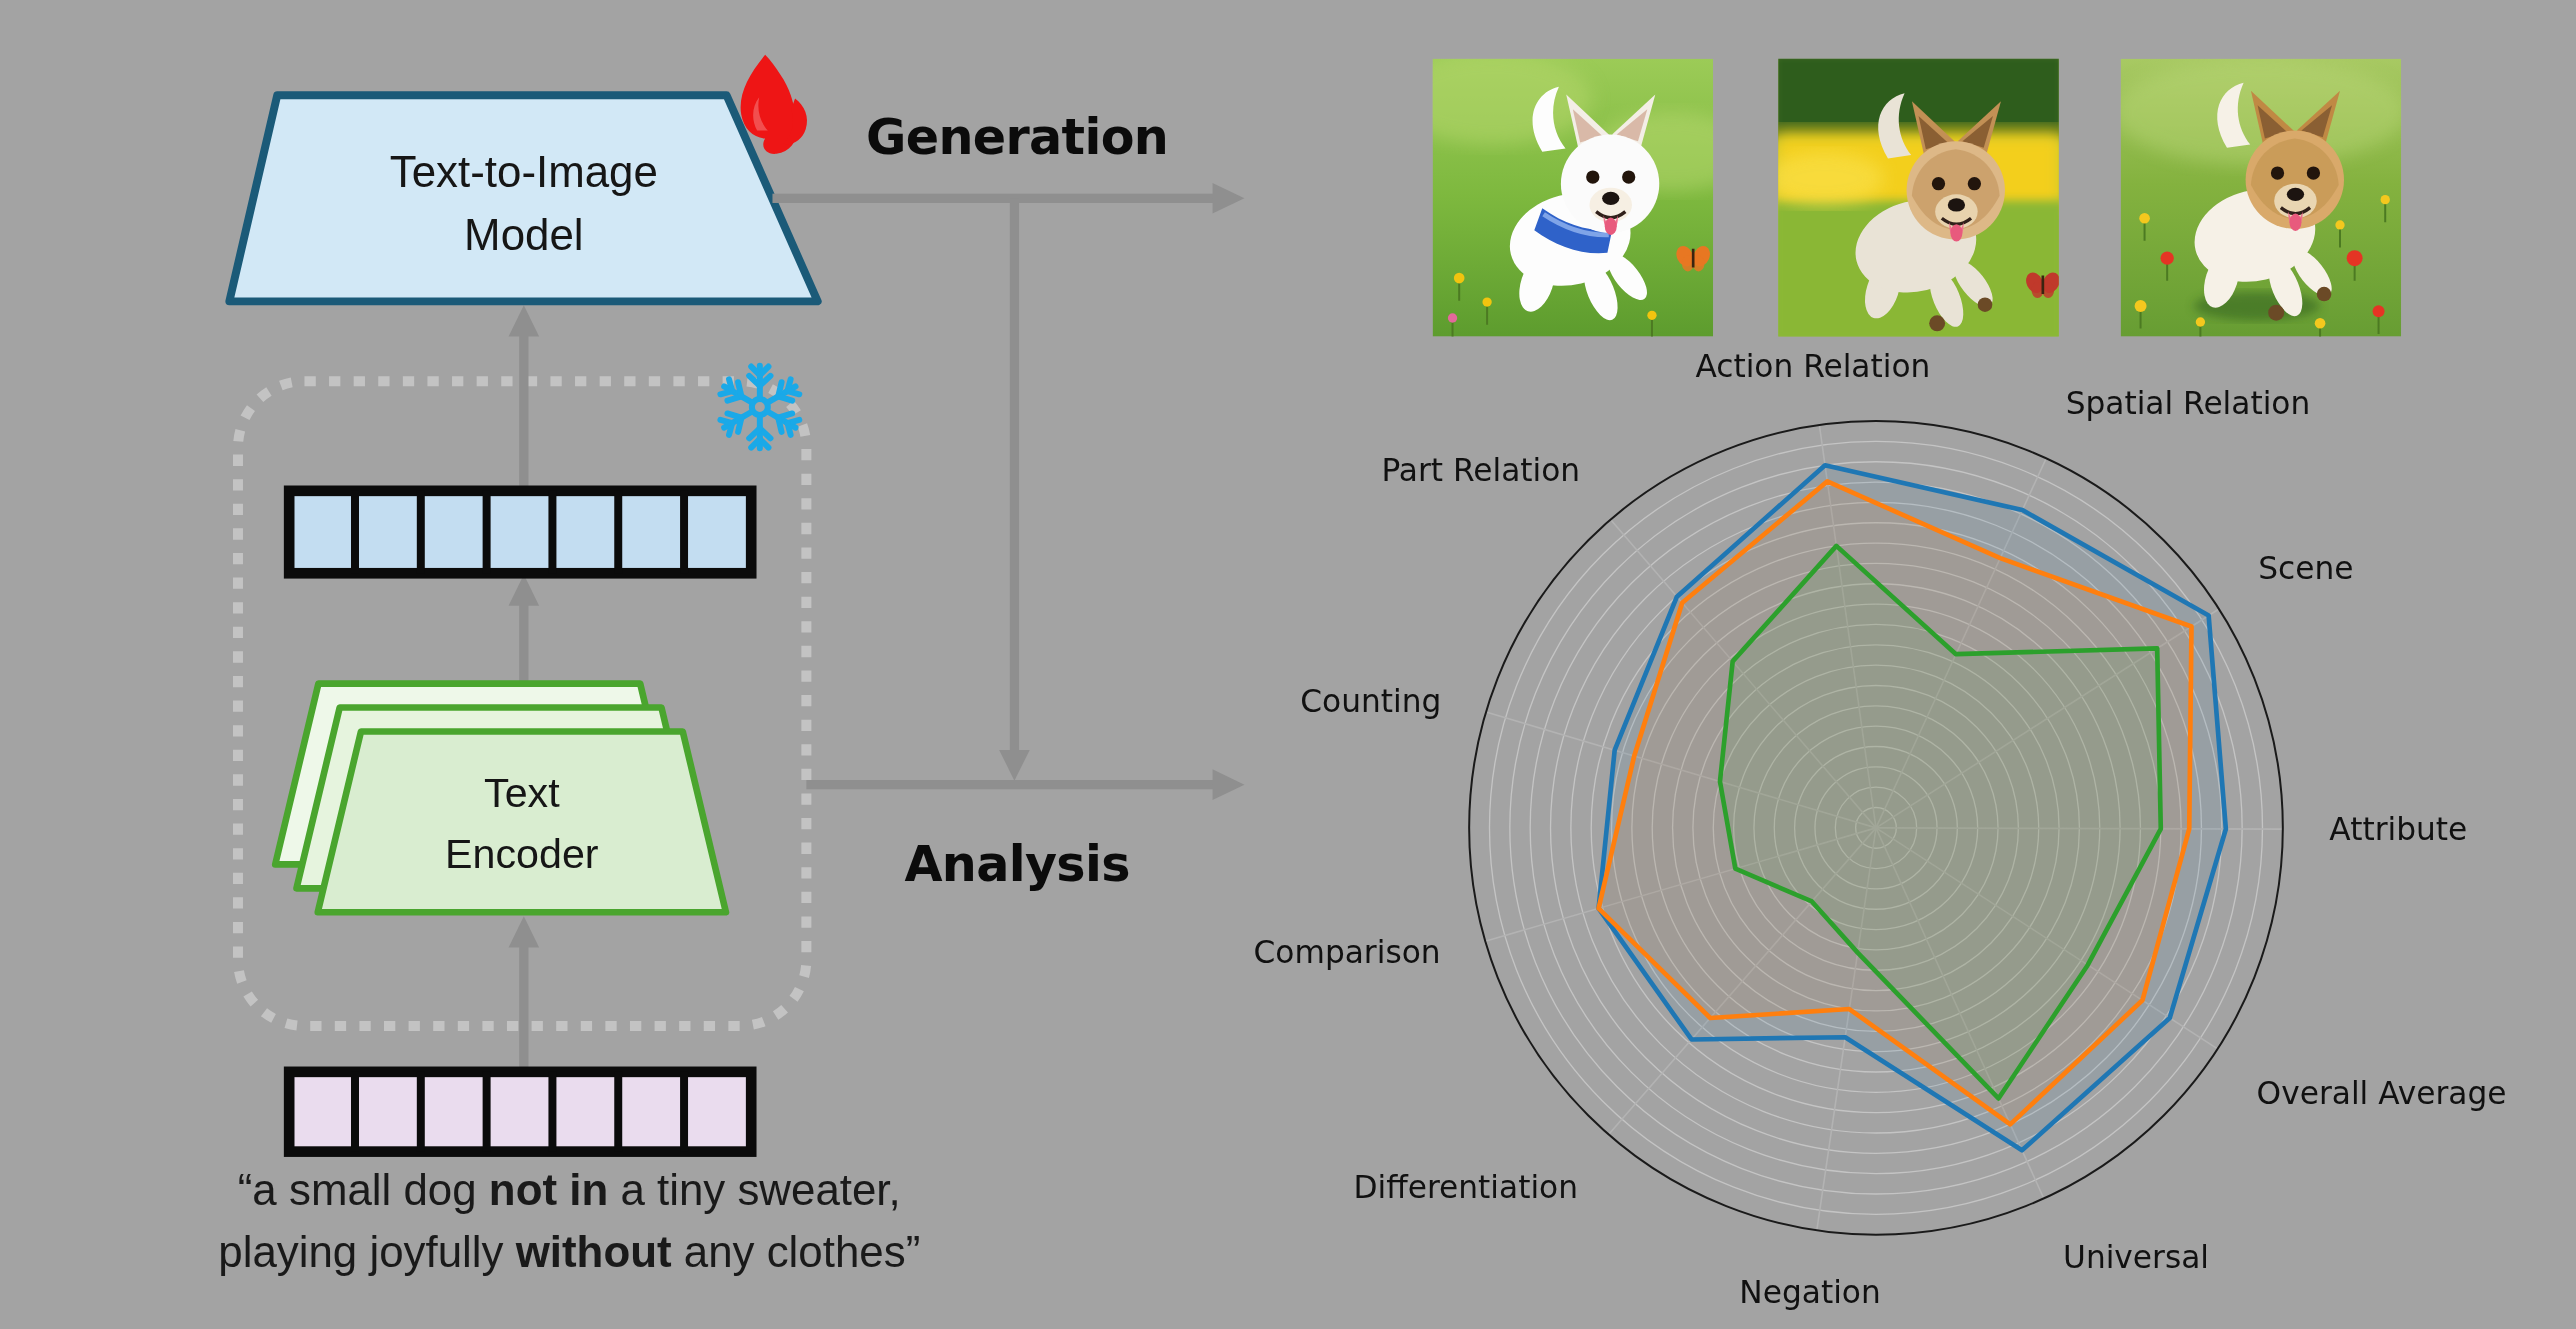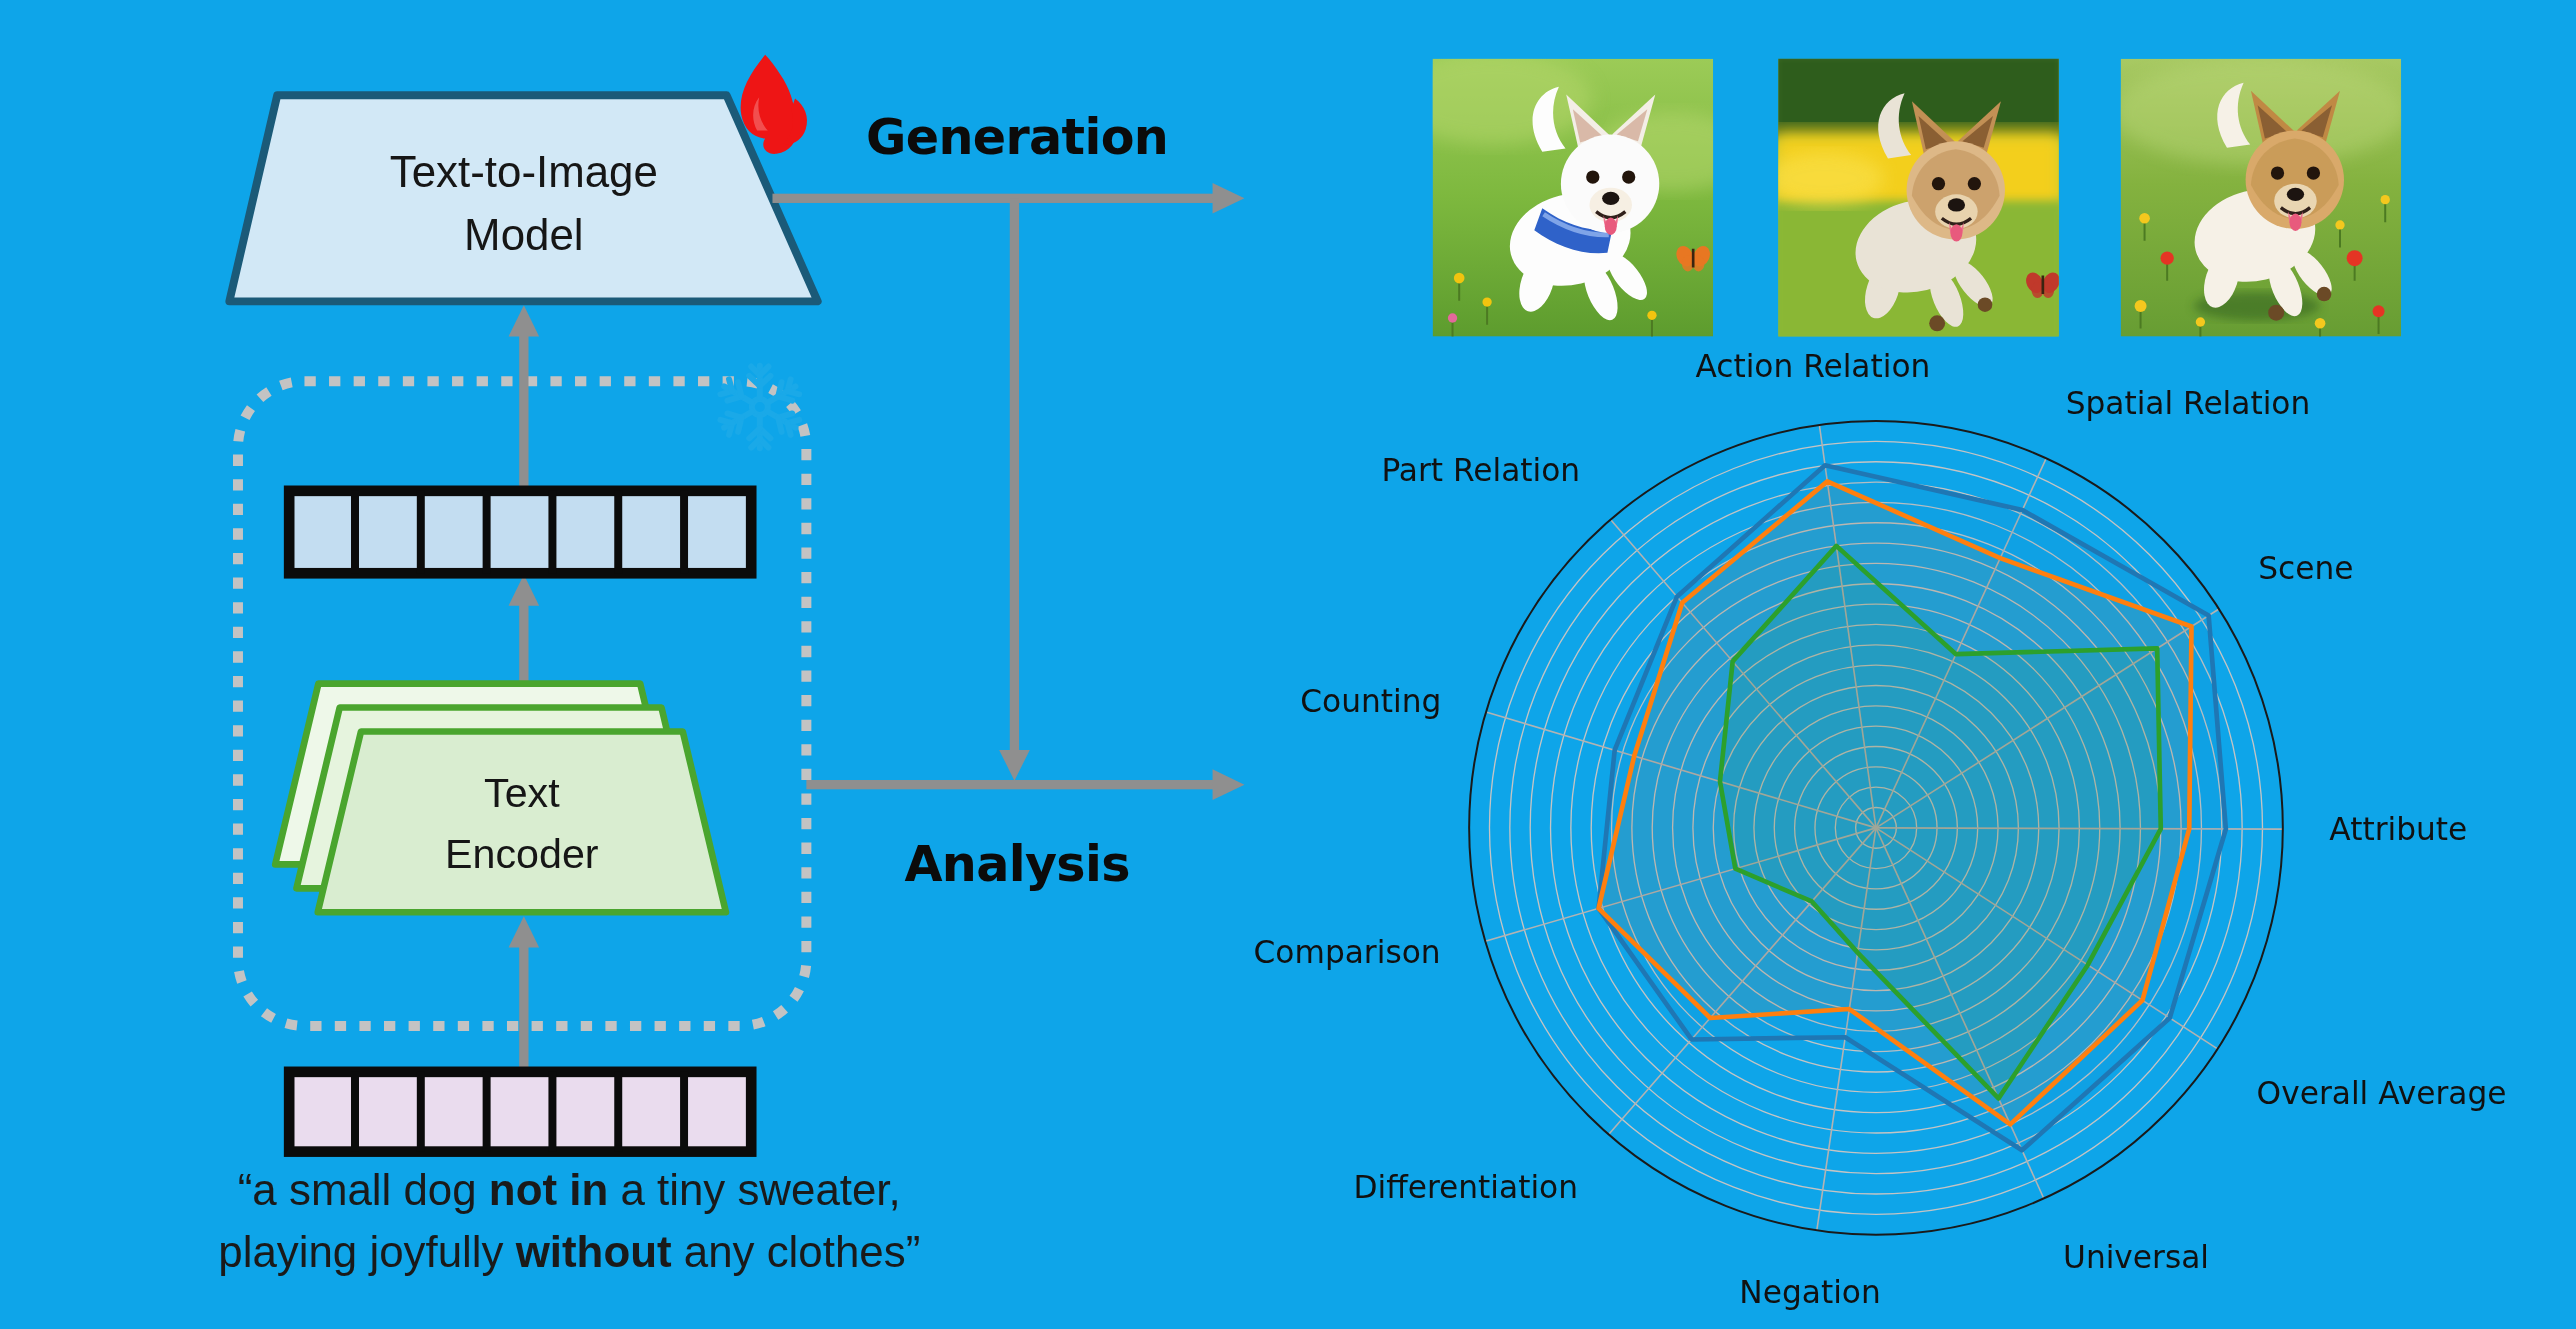--- a/index.html
+++ b/index.html
@@ -1,16 +1,16 @@
 <!DOCTYPE html>
 <html style="font-size:10.6px"><head>
 <meta charset="utf-8">
 <style>
   html,body{margin:0;padding:0;background:#ffffff;}
-  .stage{position:relative;width:2576px;height:1330px;background:#0ea5e9;overflow:hidden;
+  .stage{position:relative;width:2576px;height:1330px;background:#a3a3a3;overflow:hidden;
          font-family:"Liberation Sans",sans-serif;}
   svg{position:absolute;left:0;top:0;}
   text{user-select:none;}
   .diagram-text{font-family:"Liberation Sans",sans-serif;fill:#161616;}
   .flow-label{font-family:"DejaVu Sans",sans-serif;font-weight:bold;fill:#0b0b0b;letter-spacing:-1px;}
   .quote-text{font-family:"Liberation Sans",sans-serif;fill:#1a1a1a;white-space:pre;}
   .radar-label{font-family:"DejaVu Sans",sans-serif;fill:#111111;}
 </style>
 </head>
 <body>

